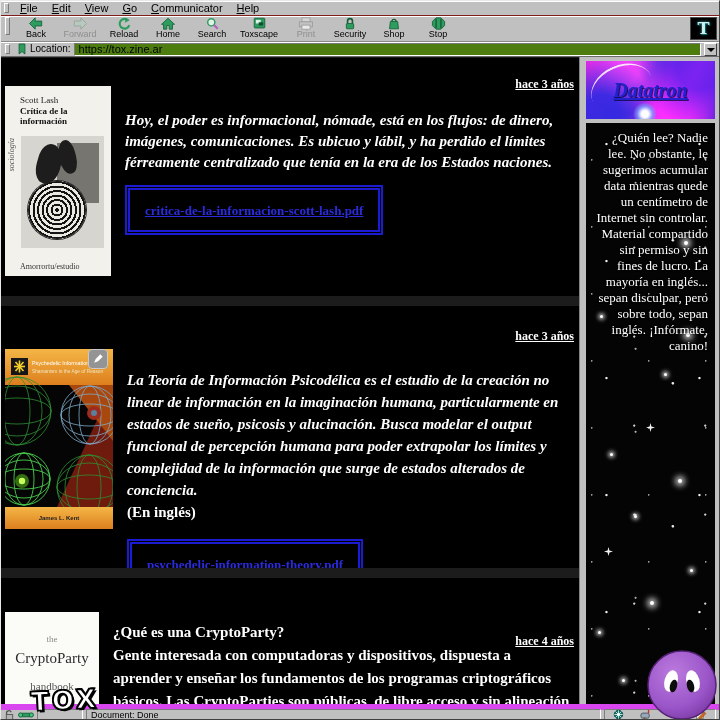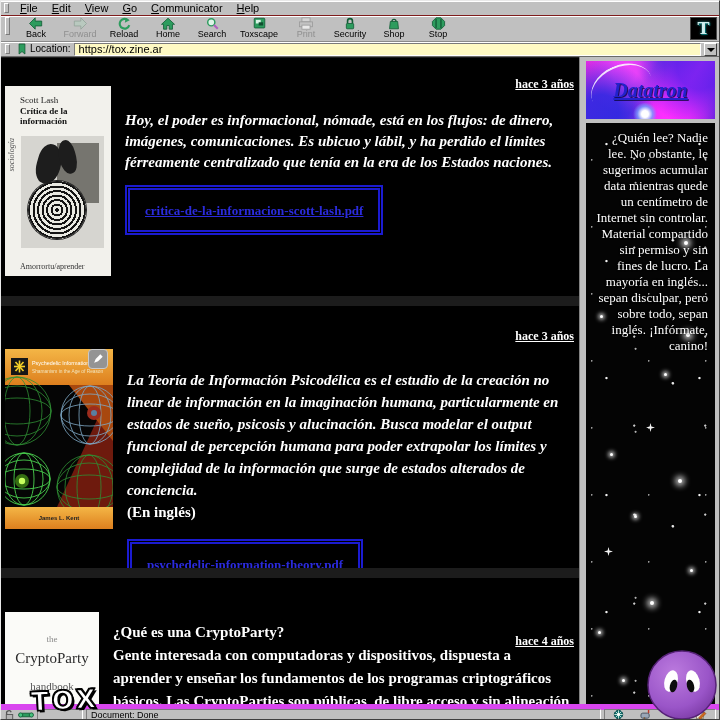--- a/index.html
+++ b/index.html
@@ -33,21 +33,21 @@
   .tb-btn.disabled{ color:#8f8f8f;align-items:center; }
   .throbber{ position:absolute; right:2px; top:1px; width:27px; height:23px;
     background:#000; border:1px solid #4a4a4a; display:flex; align-items:center; justify-content:center;
     color:#cfeeee; font:bold 16px "DejaVu Serif", serif; text-shadow:1px 1px 0 #066, 0 0 3px #3aa; cursor:pointer;}
 
   
   .locationbar{ height:15px; display:flex; align-items:center;
     border-bottom:1px solid #6a6a6a; box-shadow:inset 0 1px 0 #fff; padding:1px 2px; gap:3px;}
   .loc-label{ font-size:10px; line-height:10px; }
   .loc-input{ flex:1; height:13px; font:11px "Liberation Sans", sans-serif; padding:0 4px;
-    border:1px solid; border-color:#7a7a7a #fff #fff #7a7a7a; background:#fef9c3; }
+    border:1px solid; border-color:#7a7a7a #fff #fff #7a7a7a; background:#4d7c0f; }
   .loc-drop{ width:13px; height:13px; flex:none; background:#c0c0c0; cursor:pointer;
     border:1px solid; border-color:#fff #404040 #404040 #fff; position:relative;}
   .loc-drop::after{ content:""; position:absolute; left:2px; top:4px;
     border:4px solid transparent; border-top-color:#000;}
 
   
   .content{ height:647px; display:flex; position:relative; background:#1c1c1c; }
   .main{ width:578px; flex:none; background:#1c1c1c; overflow:hidden; padding-top:1px;}
   .post{ background:#000; position:relative; margin-bottom:10px; overflow:hidden;}
   .p1{ height:238px; } .p2{ height:262px; } .p3{ height:127px; margin-bottom:0; }
@@ -292,21 +292,21 @@
           <div class="cover1">
             <div class="c1-author">Scott Lash</div>
             <div class="c1-title">Crítica de la información</div>
             <div class="c1-side">sociología</div>
             <div class="c1-photo">
               <div class="c1-square"></div>
               <div class="c1-spiral"></div>
               <div class="c1-hand h1"></div>
               <div class="c1-hand h2"></div>
             </div>
-            <div class="c1-pub">Amorrortu/aprender</div>
+            <div class="c1-pub">Amorrortu/estudio</div>
           </div>
           <div class="post-text">
             <p class="lead">Hoy, el poder es informacional, nómade, está en los flujos: de dinero, imágenes, comunicaciones. Es ubicuo y lábil, y ha perdido el límites férreamente centralizado que tenía en la era de los Estados naciones.</p>
             <div class="link-box">
               <a>critica-de-la-informacion-scott-lash.pdf</a>
             </div>
           </div>
         </div>
       </article>
 

